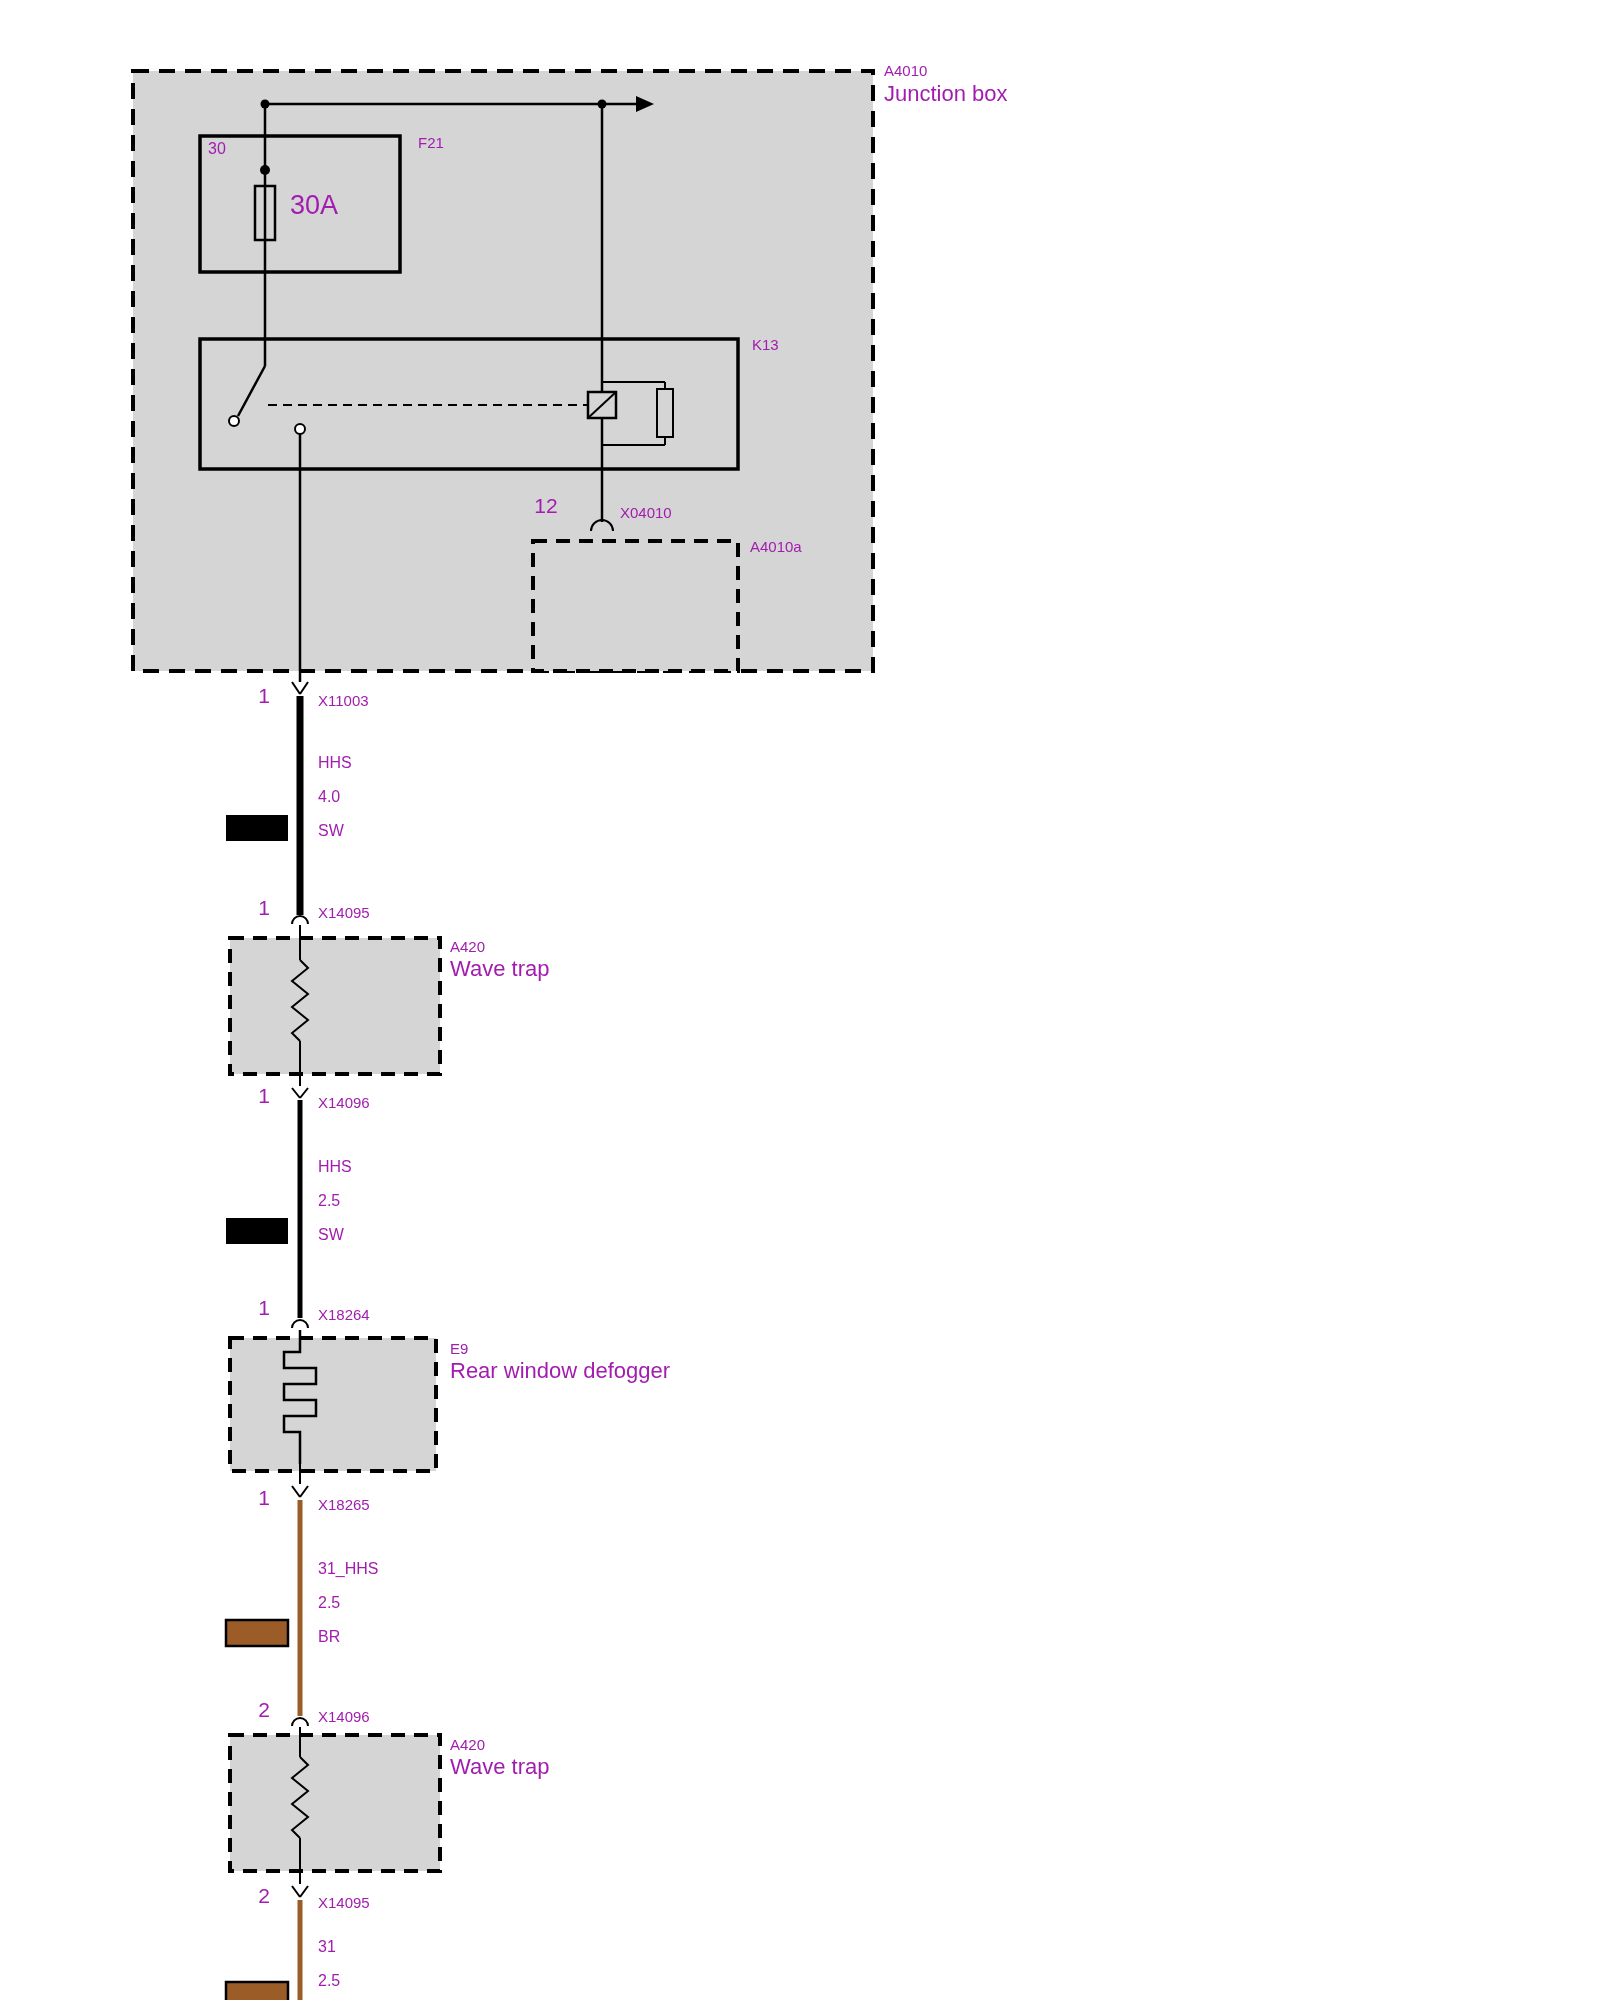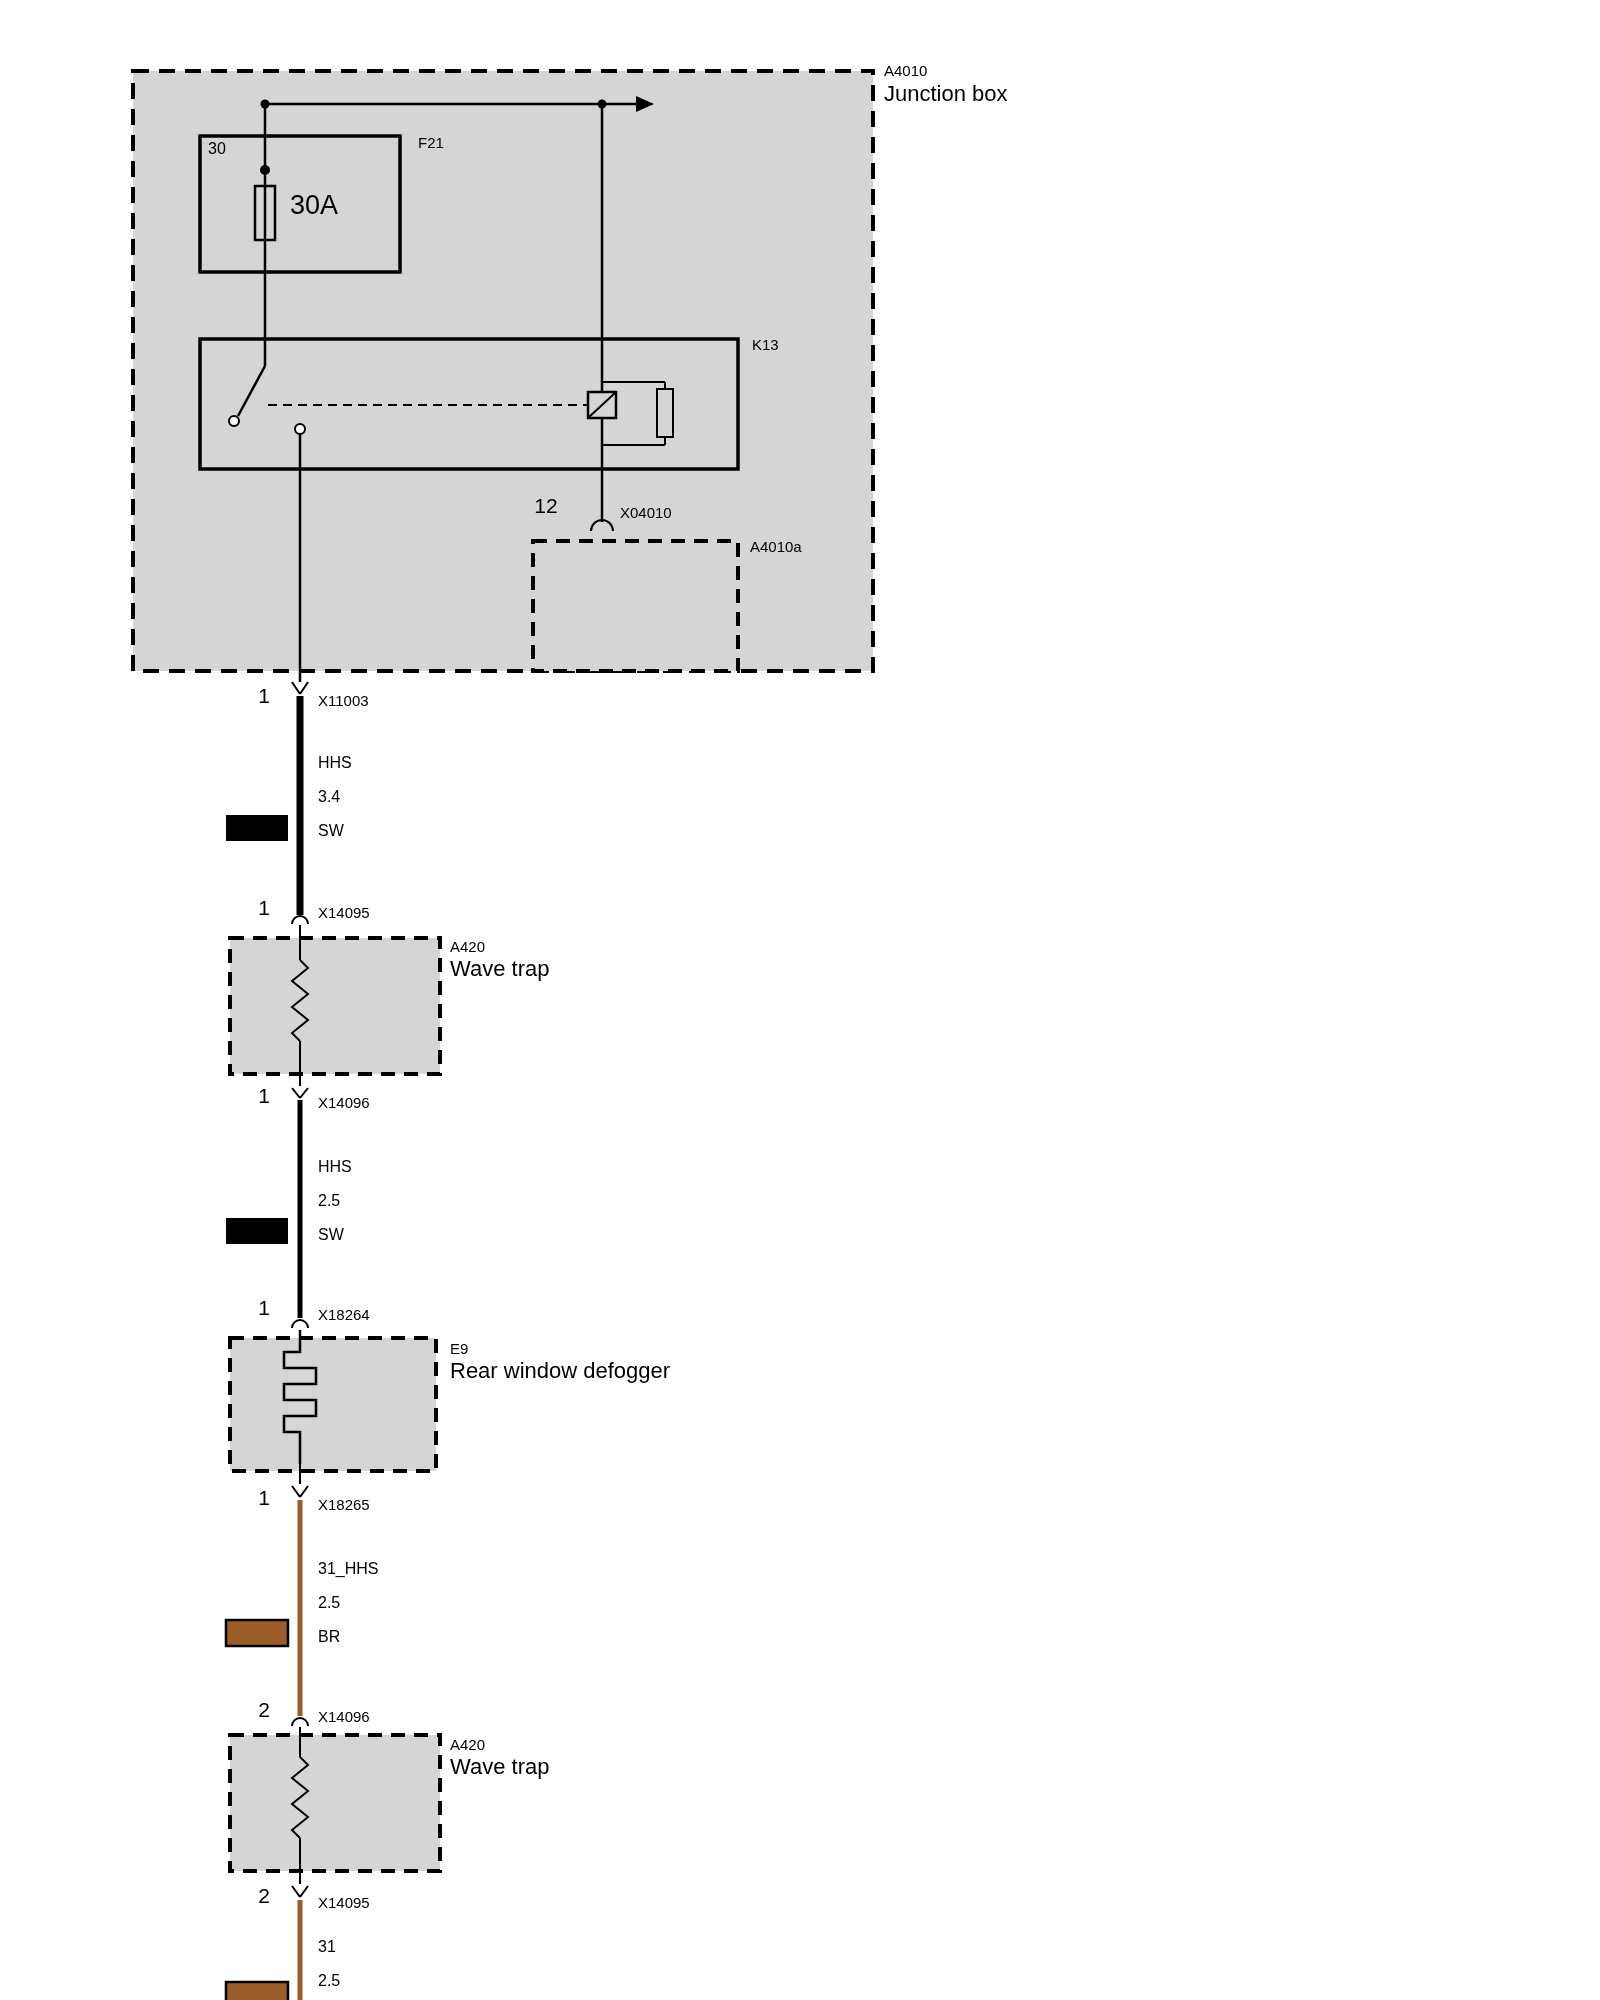--- a/index.html
+++ b/index.html
@@ -1,18 +1,18 @@
 <!DOCTYPE html>
 <html><head>
 <meta charset="utf-8">
 <style>
   html,body{margin:0;padding:0;background:#ffffff;}
   #stage{
     position:relative;width:1600px;height:2000px;overflow:hidden;
-    font-family:"Liberation Sans", sans-serif;color:#000000;background:#fff;
+    font-family:"Liberation Sans", sans-serif;color:#a21caf;background:#fff;
   }
   #schematic{position:absolute;left:0;top:0;}
   .lbl{position:absolute;white-space:nowrap;}
   .code{font-size:15px;}          
   .big{font-size:22px;}           
   .pin{font-size:21px;width:48px;text-align:center;}
   .wirelabel{font-size:16px;line-height:34px;}
 </style>
 </head>
 <body>
@@ -112,21 +112,21 @@
 
   <div class="lbl pin" style="left:522px;top:494px">12</div>
   <div class="lbl code" style="left:620px;top:504px">X04010</div>
   <div class="lbl code" style="left:750px;top:538px">A4010a</div>
 
   <div class="lbl pin" style="left:240px;top:684px">1</div>
   <div class="lbl code" style="left:318px;top:692px">X11003</div>
 
   <div class="lbl wirelabel" style="left:318px;top:746px">
     <div>HHS</div>
-    <div>3.4</div>
+    <div>4.0</div>
     <div>SW</div>
   </div>
 
   <div class="lbl pin" style="left:240px;top:896px">1</div>
   <div class="lbl code" style="left:318px;top:904px">X14095</div>
 
   <div class="lbl code" style="left:450px;top:938px">A420</div>
   <div class="lbl big" style="left:450px;top:956px">Wave trap</div>
 
   <div class="lbl pin" style="left:240px;top:1084px">1</div>

